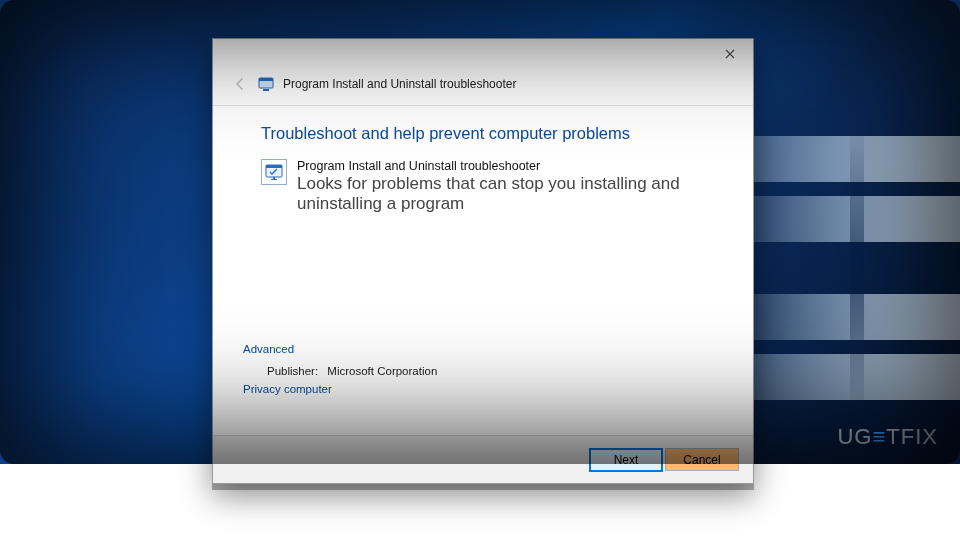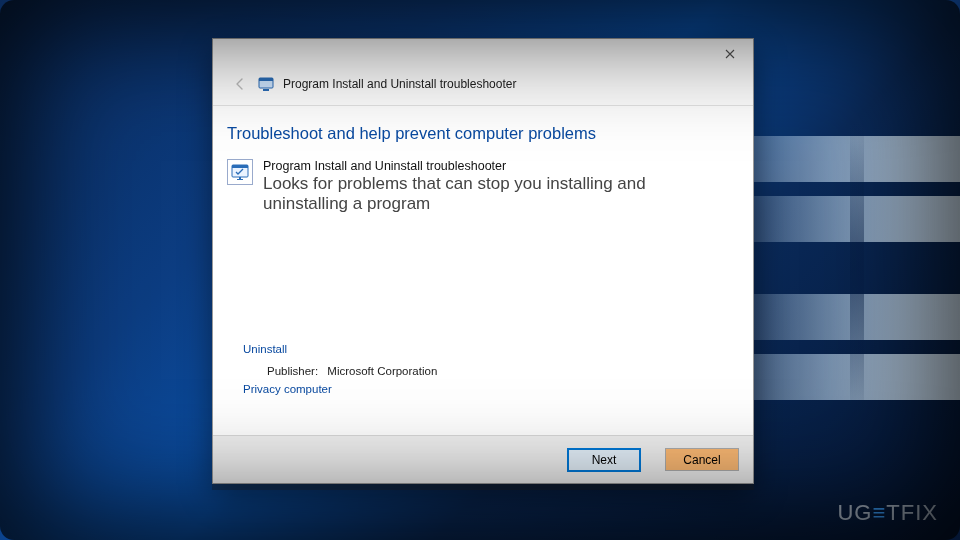--- a/index.html
+++ b/index.html
@@ -1,21 +1,21 @@
 <!DOCTYPE html>
 <html><head>
 <meta charset="utf-8">
 <style>
   * { box-sizing: border-box; margin: 0; padding: 0; }
   html, body { width: 960px; height: 540px; overflow: hidden; font-family: "Segoe UI", Tahoma, sans-serif; }
   
   
   .desktop {
     position: relative;
-    width: 960px; height: 540px;
+    width: 960px; height: 464px;
     background:
       radial-gradient(ellipse 420px 300px at 50% 50%, rgba(180,220,255,0.9) 0%, rgba(80,160,230,0.55) 18%, rgba(20,70,150,0.2) 40%, rgba(5,30,80,0) 60%),
       linear-gradient(135deg, #0a2a5a 0%, #0c3d82 30%, #0a4fa5 48%, #0a2a5a 65%, #041532 100%);
   }
   
   .bar { position:absolute; right:0; height:46px; background:linear-gradient(90deg, rgba(200,230,255,0) 0%, rgba(210,235,255,0.55) 55%, rgba(230,245,255,0.85) 100%); }
   .bar.b1 { top:136px; width:290px; }
   .bar.b2 { top:196px; width:250px; }
   .bar.b3 { top:294px; width:250px; }
   .bar.b4 { top:354px; width:290px; }
@@ -36,34 +36,34 @@
   .titlebar { position:relative; height:36px; }
   .close-btn { position:absolute; top:2px; right:4px; width:38px; height:26px; display:flex; align-items:center; justify-content:center; color:#555; font-size:13px; cursor:pointer; }
 
   .header-row { display:flex; align-items:center; gap:9px; padding:0 18px 8px 18px; }
   .back-arrow { width:18px; height:18px; display:flex; align-items:center; justify-content:center; color:#bdbdbd; }
   .app-icon { width:16px; height:16px; display:inline-block; }
   .header-title { font-size:12px; color:#222; }
 
   .rule { height:1px; background:#e3e3e3; margin:4px 0 0 0; }
 
-  .content { padding:18px 28px 0 14px; }
+  .content { padding:18px 28px 0 48px; }
   .page-heading { color:#0a4aa0; font-size:16.5px; font-weight:400; margin-bottom:16px; }
 
   .item-row { display:flex; gap:10px; align-items:flex-start; margin-top:6px; }
   .item-icon { width:26px; height:26px; flex:0 0 26px; background:#fff; border:1px solid #9ac; display:flex; align-items:center; justify-content:center; }
   .item-title { font-size:12.5px; color:#111; }
   .item-desc { font-size:17px; color:#444; margin-top:1px; }
 
   .links-block { position:absolute; left:30px; bottom:88px; font-size:11.5px; }
   .link { color:#0a4aa0; cursor:pointer; display:inline-block; }
   .publisher-line { color:#222; margin:10px 8px 6px 0;padding-left:24px; }
   .publisher-line .lab { margin-right:6px; }
 
-  .footer { position:absolute; left:0; right:0; bottom:0; height:48px; background:#f0f0f0; border-top:1px solid #d8d8d8; display:flex; align-items:center; justify-content:flex-end; gap:24px; padding:0 14px; }
+  .footer { position:absolute; left:0; right:0; bottom:0; height:48px; background:#f0f0f0; border-top:1px solid #d8d8d8; display:flex; align-items:center; justify-content:flex-end; gap:2px; padding:0 14px; }
   .btn { min-width:74px; height:23px; font-size:12px; background:#fdba74; border:1px solid #adadad; cursor:pointer; padding:0 10px; }
   .btn.primary { background:#e5f1fb; border:2px solid #0078d7; height:24px; }
 
   
   .taskbar-sliver { position:absolute; left:212px; width:542px; top:484px; height:6px; background:#1f1f1f; opacity:.35; }
 </style>
 </head>
 <body>
 
 <div class="desktop">
@@ -115,21 +115,21 @@
           </svg>
         </span>
         <div>
           <div class="item-title">Program Install and Uninstall troubleshooter</div>
           <div class="item-desc">Looks for problems that can stop you installing and uninstalling a program</div>
         </div>
       </div>
     </div>
 
     <div class="links-block">
-      <div><span class="link">Uninstall</span></div>
+      <div><span class="link">Advanced</span></div>
       <div class="publisher-line">
         <span class="lab">Publisher:</span>
         <span>Microsoft Corporation</span>
       </div>
       <div><span class="link">Privacy computer</span></div>
     </div>
 
     <div class="footer">
       <button class="btn primary">Next</button>
       <button class="btn">Cancel</button>

